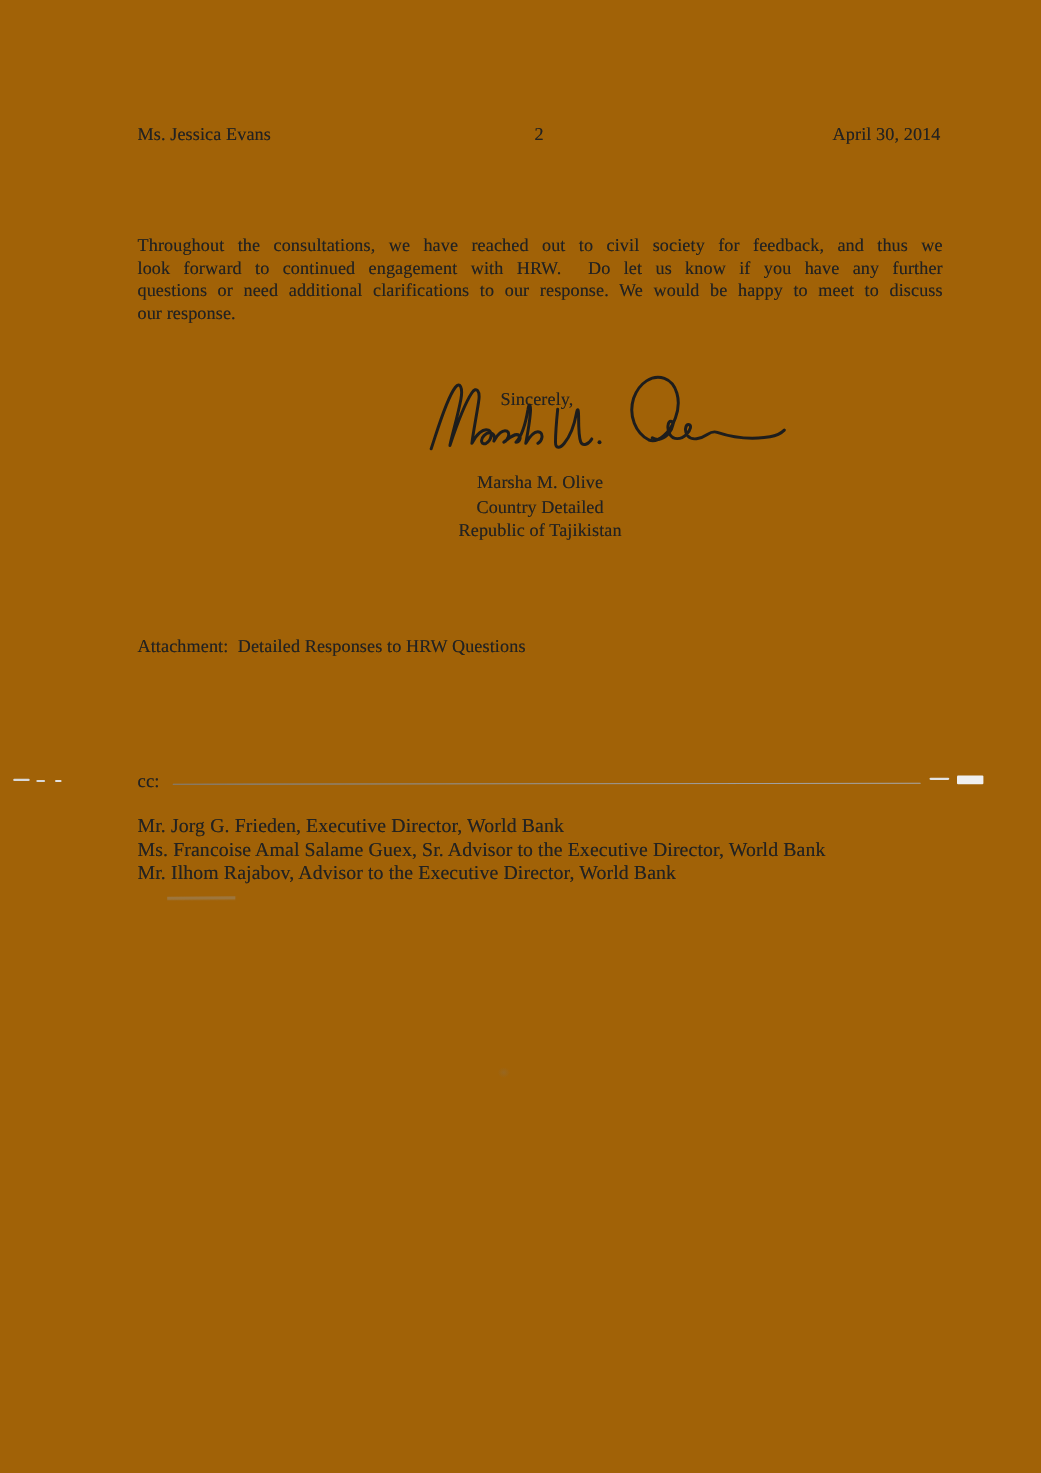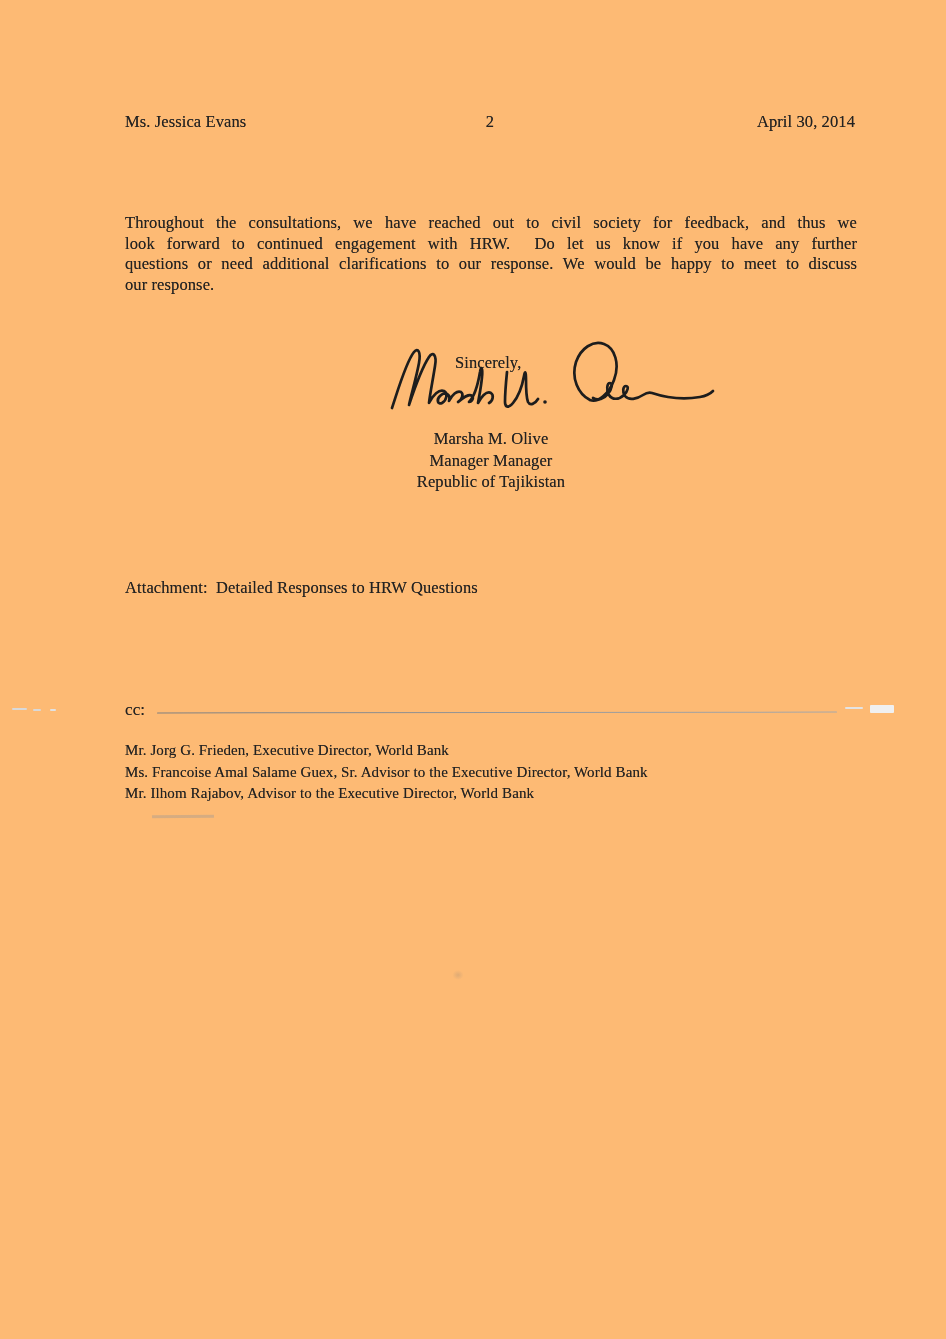--- a/index.html
+++ b/index.html
@@ -4,21 +4,21 @@
 <style>
   html, body {
     margin: 0;
     padding: 0;
     background: #ffffff;
   }
   .page {
     position: relative;
     width: 946px;
     height: 1339px;
-    background: #fdba74;
+    background: #a16207;
     overflow: hidden;
     font-family: "Liberation Serif", "DejaVu Serif", serif;
     color: #222222;
   }
   .scan-text {
     text-shadow: 0 0 0.5px rgba(30,30,30,0.55);
     letter-spacing: 0.1px;
   }
   
   .header-row {
@@ -112,21 +112,21 @@
   .ea-l3 { left: 50px;  top: 709px; width: 6px;  background:#e2e2e2; }
   .ea-r1 { left: 845px; top: 707px; width: 18px; background:#e3e3e3; }
   .ea-r2 { left: 870px; top: 705px; width: 24px; height: 8px; background: #f0f0f0; }
 
   
   .cc-list {
     position: absolute;
     left: 125px;
     top: 740px;
     width: 760px;
-    font-size: 15px;
+    font-size: 18px;
     line-height: 21.6px;
   }
 
   
   .smudge-ilhom {
     position: absolute;
     left: 152px;
     top: 815px;
     width: 62px;
     height: 3px;
@@ -209,21 +209,21 @@
              C 240 51 241 46 238 46
              C 235 46 234 52 237 56
              C 241 61 249 59 255 55
              C 258 53 261 52 264 53
              C 276 57 294 60 312 57
              C 318 56 322 54 325 51"></path>
   </svg>
 
   <div class="sig-block">
     <div>Marsha M. Olive</div>
-    <div>Manager Manager</div>
+    <div>Country Detailed</div>
     <div>Republic of Tajikistan</div>
   </div>
 
   <div class="attachment-line">Attachment:&nbsp; Detailed Responses to HRW Questions</div>
 
   <span class="cc-label">cc:</span>
   <div class="cc-rule"></div>
   <div class="edge-artifact ea-l1"></div>
   <div class="edge-artifact ea-l2"></div>
   <div class="edge-artifact ea-l3"></div>

